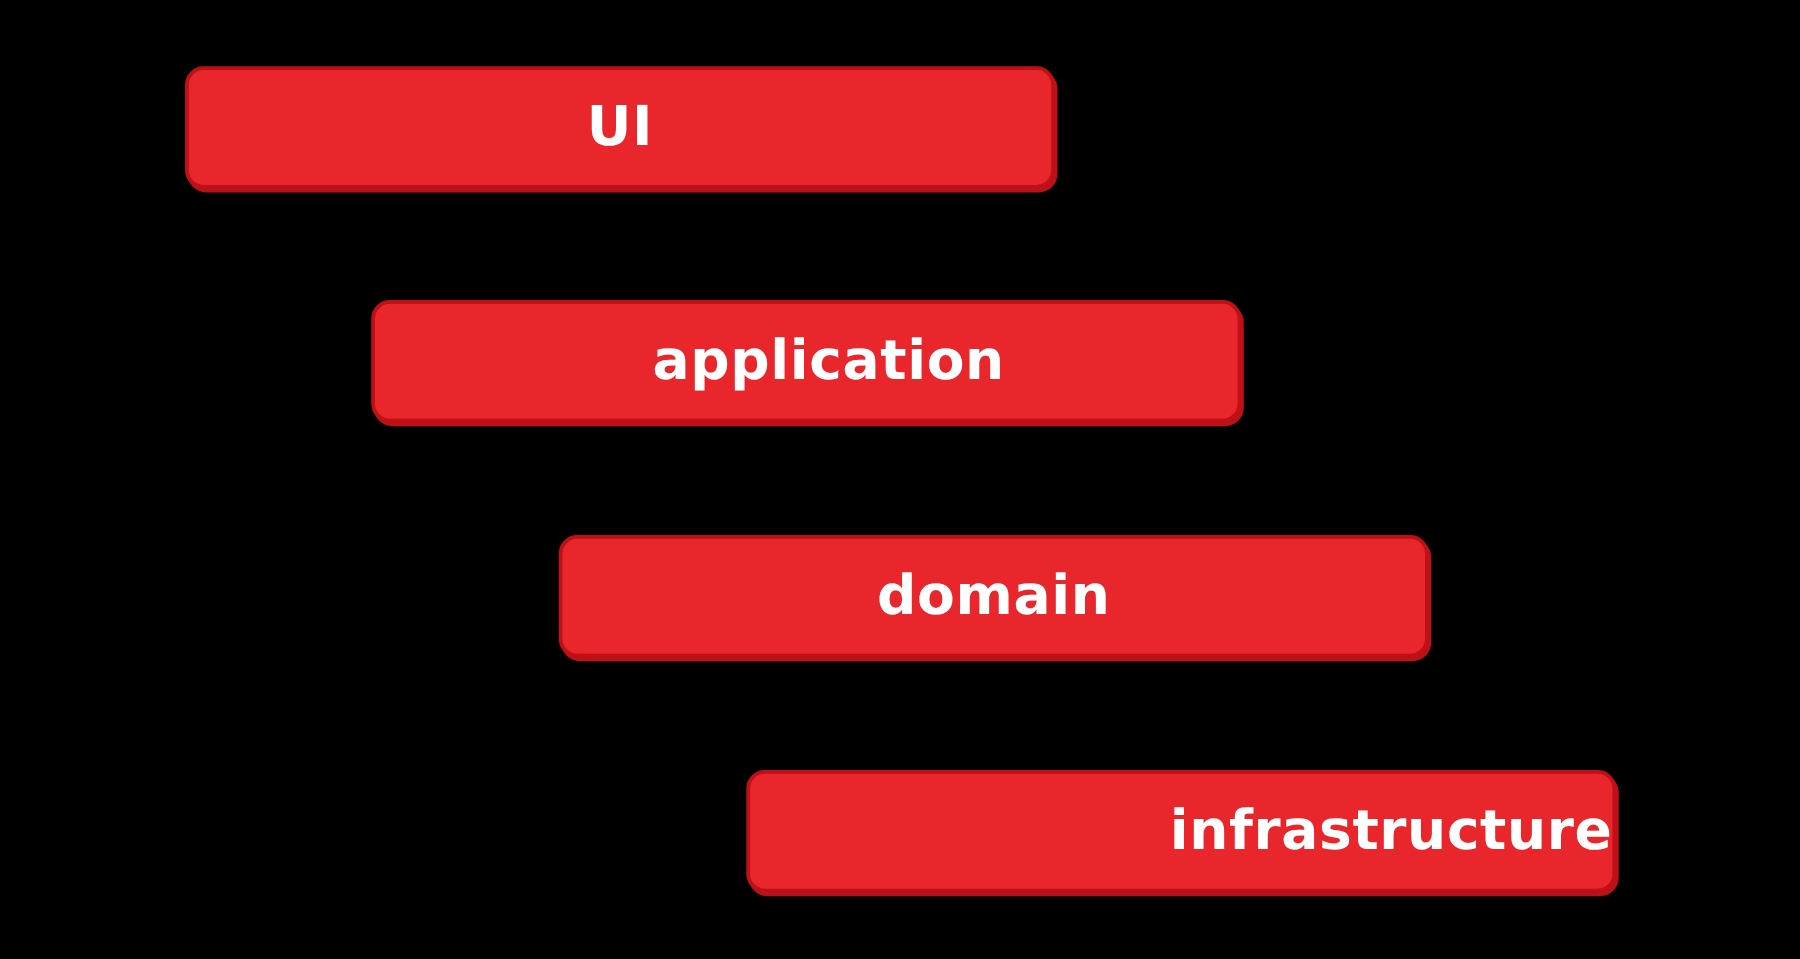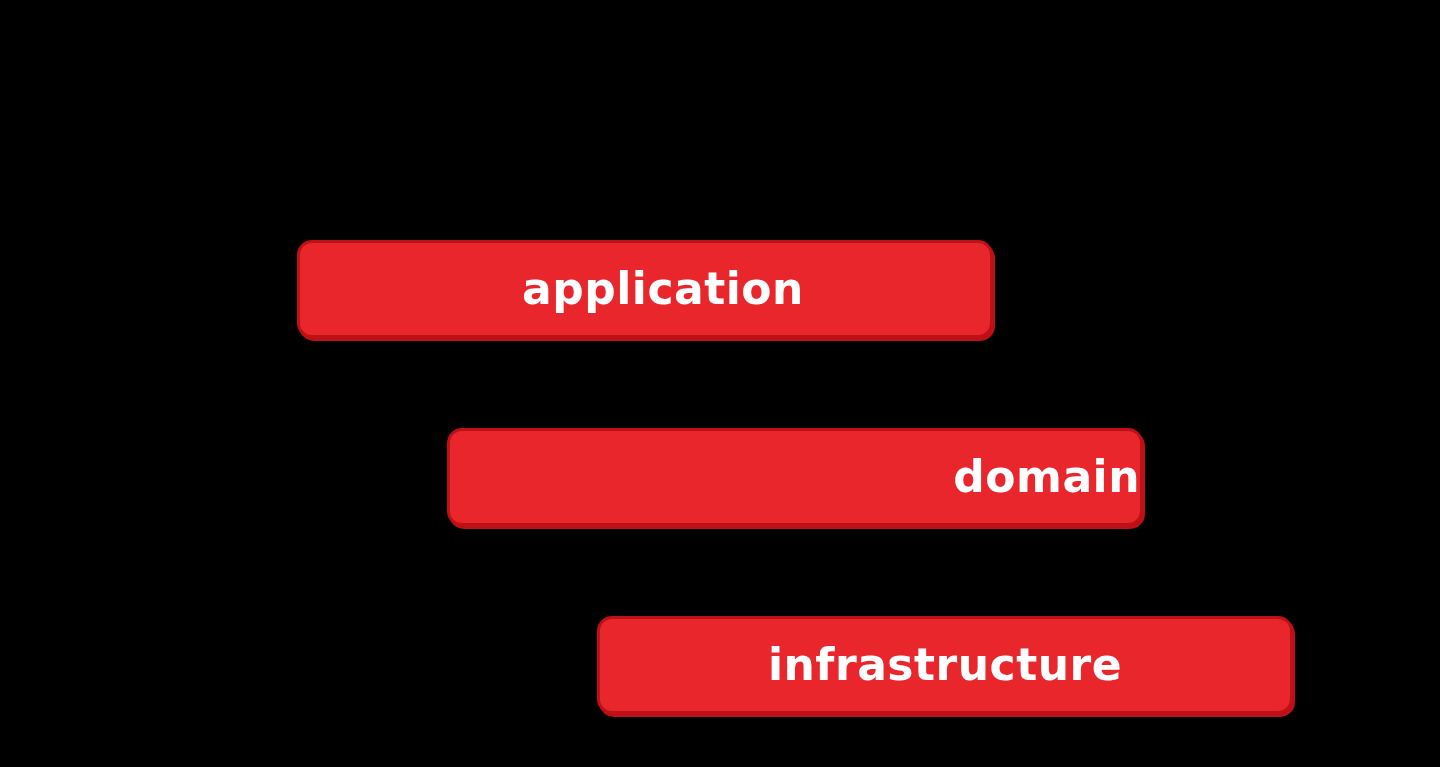--- a/index.html
+++ b/index.html
@@ -37,28 +37,31 @@
   .layer-label {
     color: var(--box-text);
     font-size: 44px;
     font-weight: 700;
     letter-spacing: 0.5px;
     line-height: 1;
     text-align: center;
   }
   #box-ui            { left: 148px; top: 53px;  }
   #box-application   { left: 297px; top: 240px; padding-left: 36px; }
-  #box-domain        { left: 447px; top: 428px; justify-content: flex-end; }
-  #box-infrastructure{ left: 597px; top: 616px; }
+  #box-domain        { left: 447px; top: 428px; }
+  #box-infrastructure{ left: 597px; top: 616px; justify-content: flex-end; }
 </style>
 </head>
 <body>
 
 <div class="canvas">
 
+  <div class="layer-box" id="box-ui">
+    <span class="layer-label">UI</span>
+  </div>
 
   <div class="layer-box" id="box-application">
     <span class="layer-label">application</span>
   </div>
 
   <div class="layer-box" id="box-domain">
     <span class="layer-label">domain</span>
   </div>
 
   <div class="layer-box" id="box-infrastructure">

